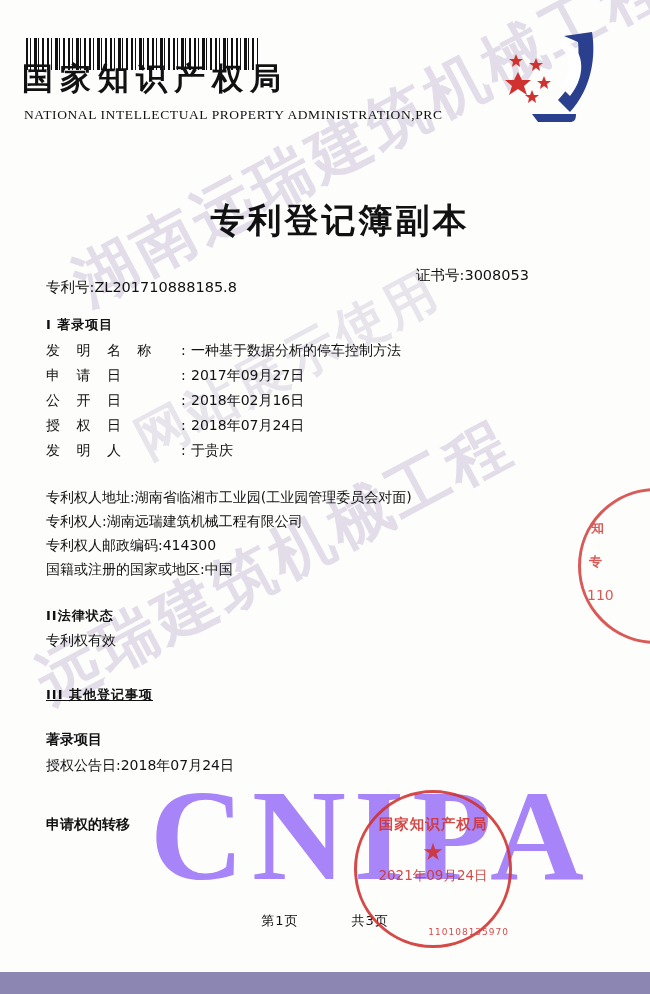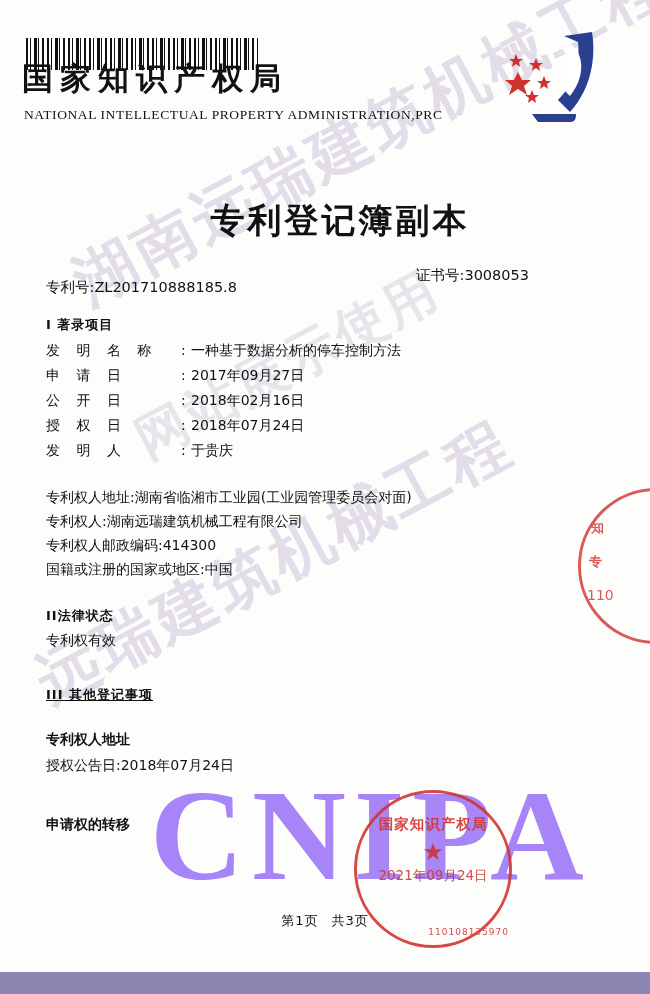--- a/index.html
+++ b/index.html
@@ -234,21 +234,21 @@
   
   .footer {
     position: absolute;
     top: 912px;
     left: 0; right: 0;
     text-align: center;
     font-size: 13px;
     color: #111;
     letter-spacing: 1px;
   }
-  .footer span { margin: 0 4px; }
+  .footer span { margin: 0 24px; }
 
   .bottom-bar {
     position: absolute;
     left: 0; right: 0; bottom: 0;
     height: 22px;
     background: #8b86b2;
     z-index: 6;
   }
   .bottom-bar-inner {
     position: absolute;
@@ -404,21 +404,21 @@
       <div>专利权人地址:湖南省临湘市工业园(工业园管理委员会对面)</div>
       <div>专利权人:湖南远瑞建筑机械工程有限公司</div>
       <div>专利权人邮政编码:414300</div>
       <div>国籍或注册的国家或地区:中国</div>
     </div>
 
     <div class="sec-head sec2">II法律状态</div>
     <div class="statusval">专利权有效</div>
 
     <div class="sec-head sec3">III  其他登记事项</div>
-    <div class="sub1">专利权人地址</div>
+    <div class="sub1">著录项目</div>
     <div class="sub1val">授权公告日:2018年07月24日</div>
     <div class="sub2">申请权的转移</div>
 
     <div class="footer">
       <span>第1页</span>
       <span>共3页</span>
     </div>
   </div>
 
   <div class="seal seal-main">

